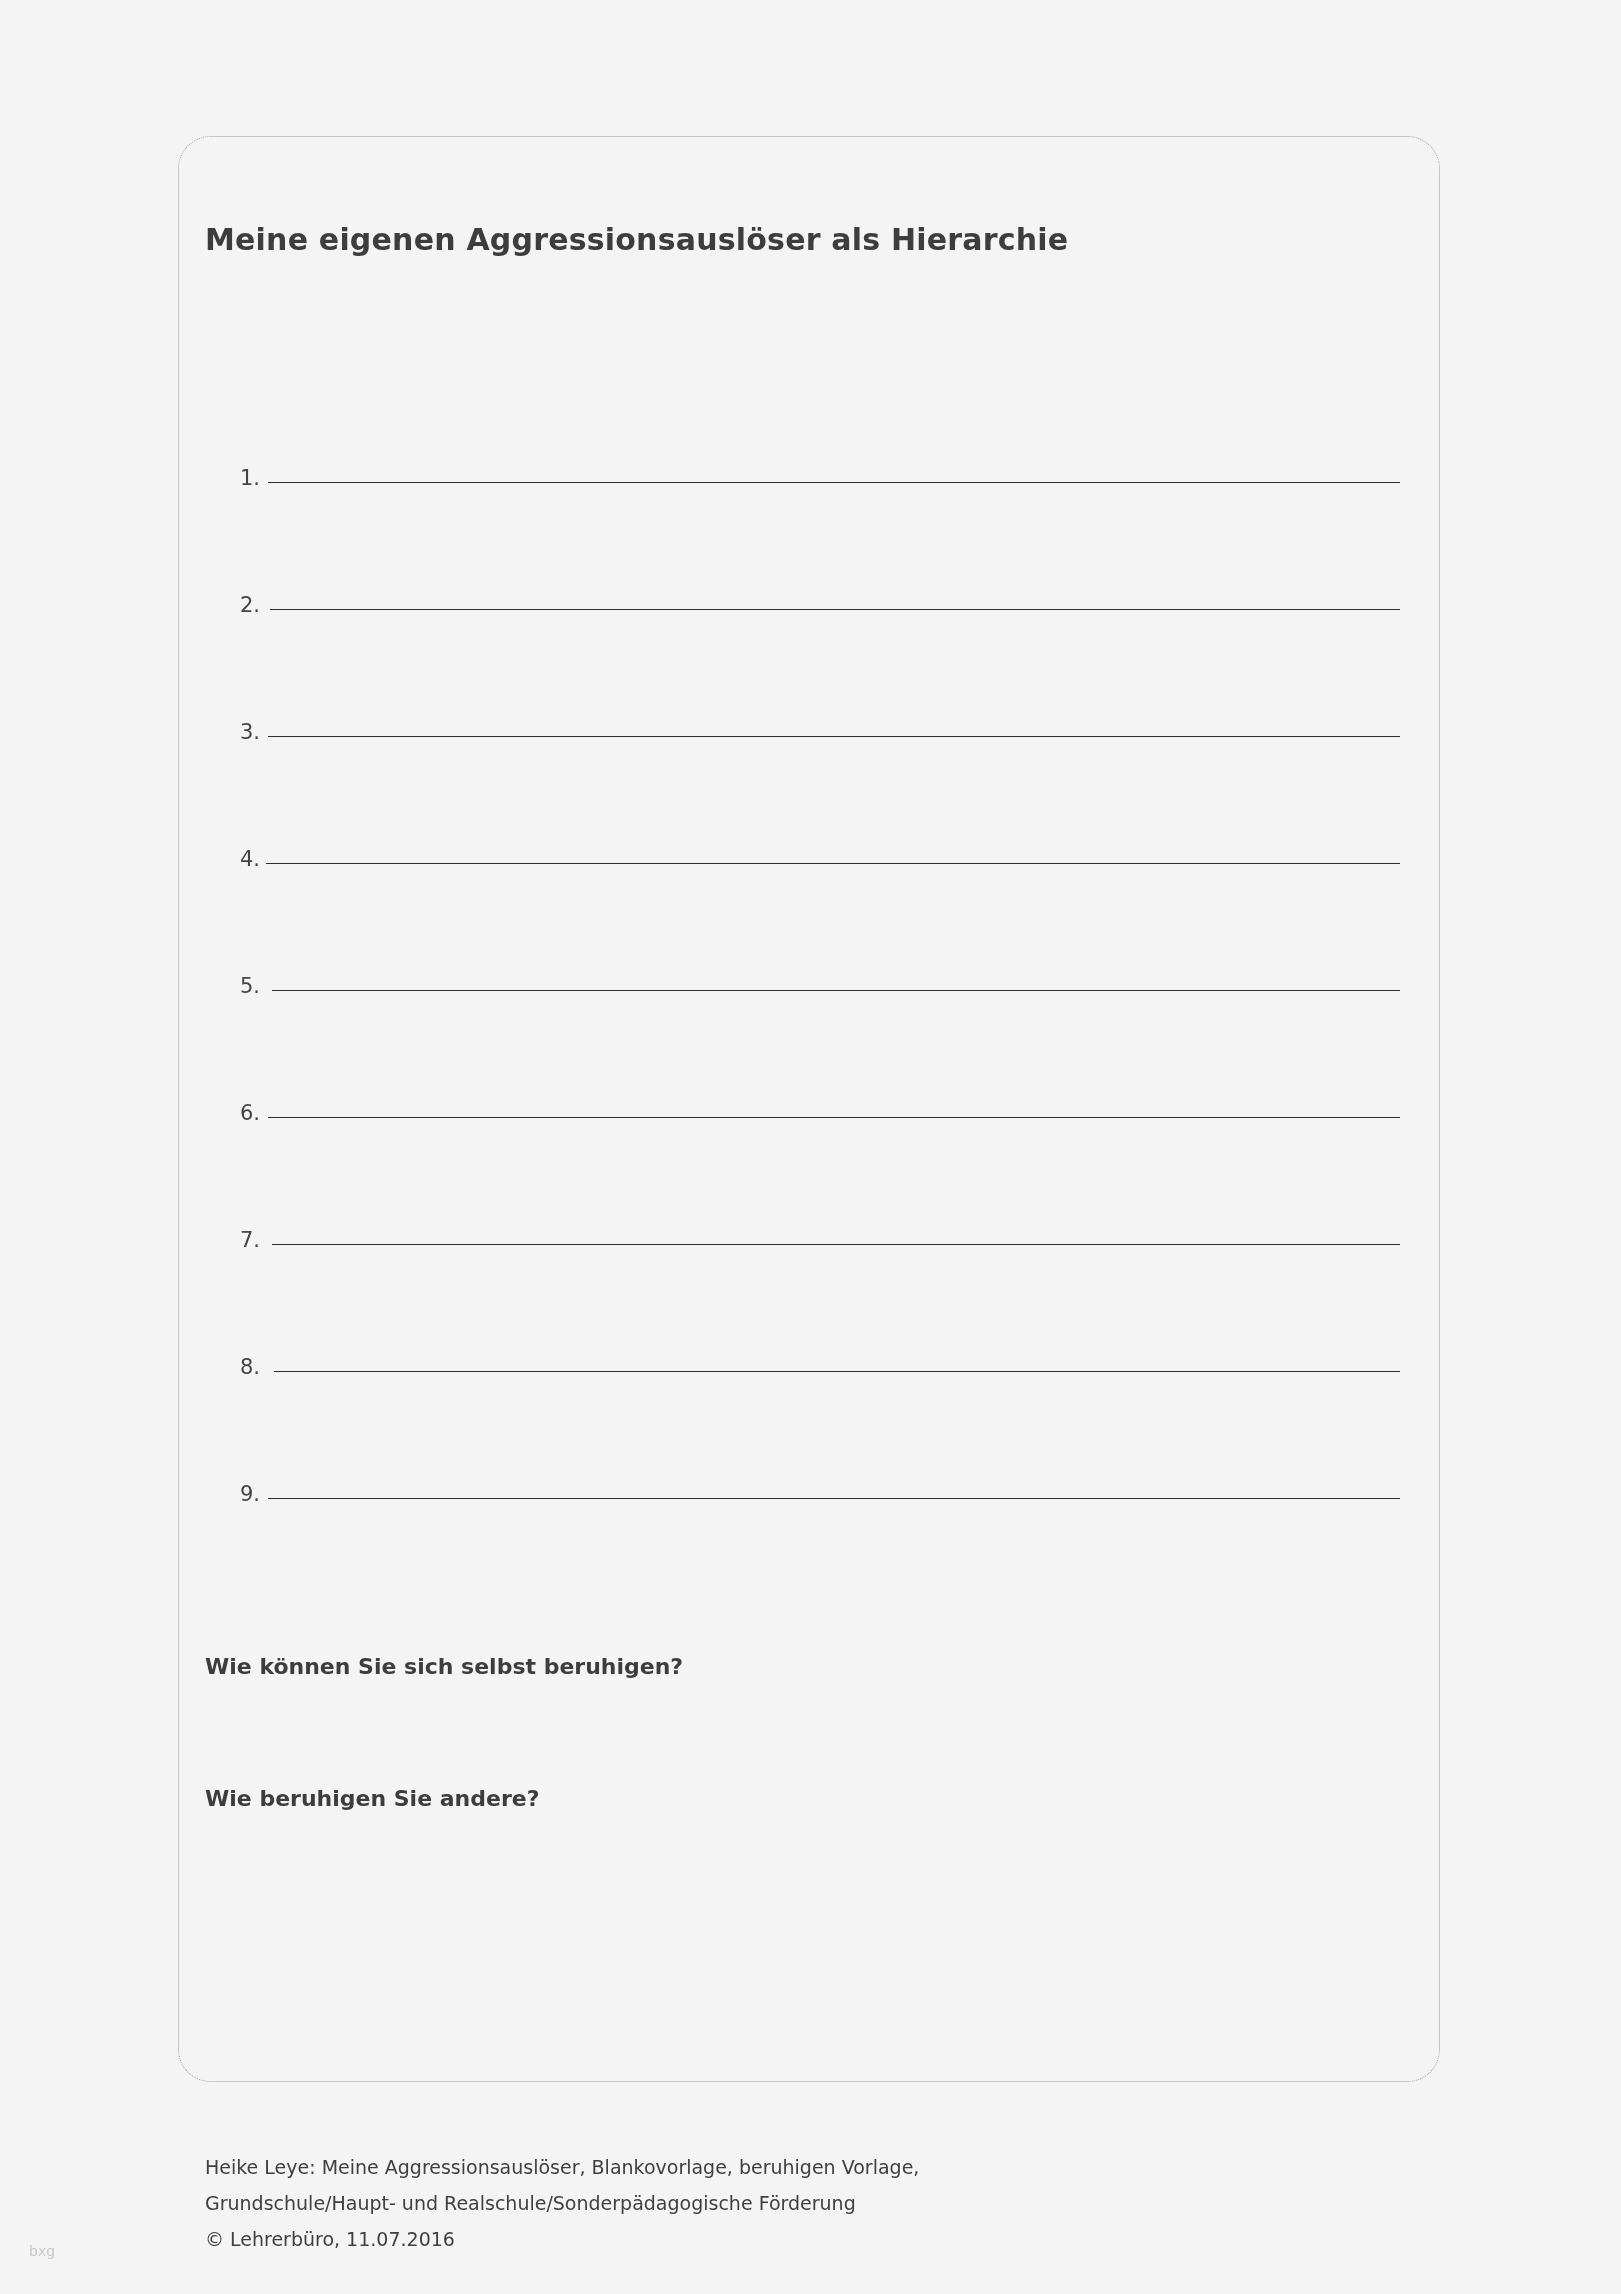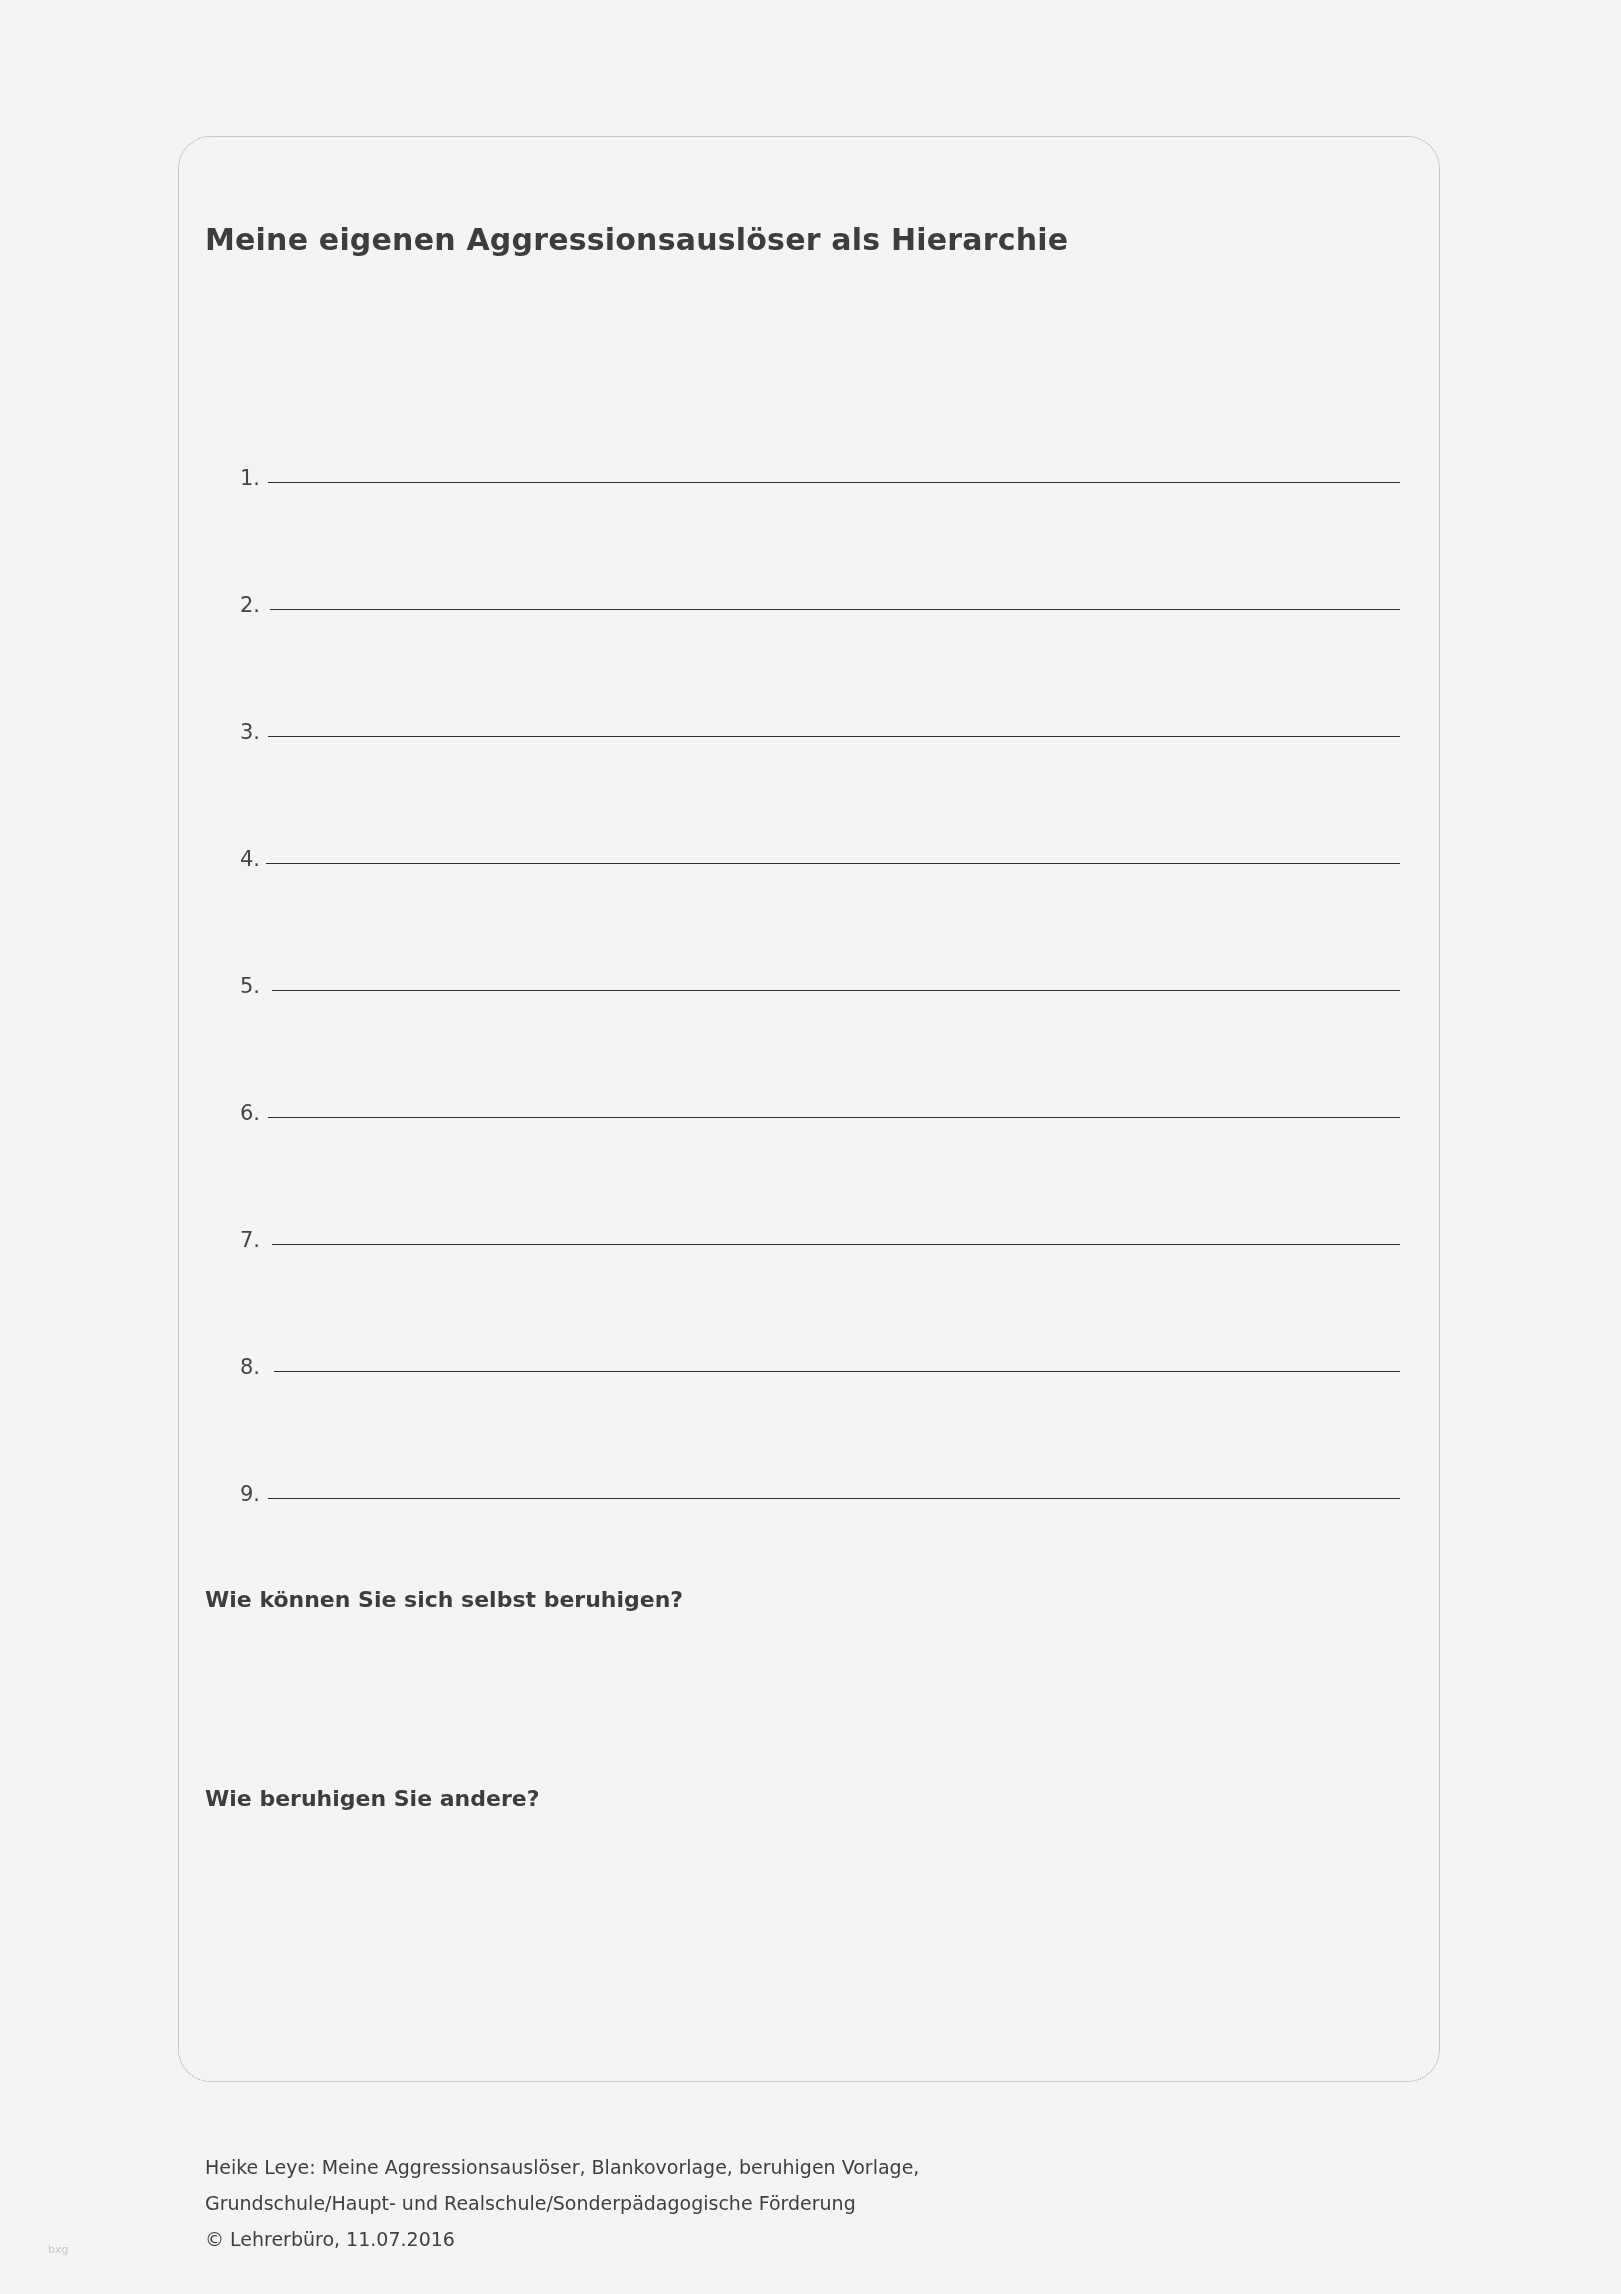--- a/index.html
+++ b/index.html
@@ -93,41 +93,41 @@
   .line-row:nth-child(10) .line-num { right: calc(100% - 57px); }
 
   .question {
     position: absolute;
     left: 205px;
     font-size: 22px;
     font-weight: bold;
     color: #3d3d3d;
     white-space: nowrap;
   }
-  .question.q1 { top: 1587px; }
+  .question.q1 { top: 1654px; }
   .question.q2 { top: 1786px; }
 
   .footer {
     position: absolute;
     left: 205px;
     top: 2149px;
     width: 1224px;
   }
   .footer-line {
     font-size: 19px;
     color: #3f3f3f;
     line-height: 1.9;
     white-space: nowrap;
   }
 
   .corner-mark {
     position: absolute;
-    left: 48px;
+    left: 29px;
     top: 2243px;
-    font-size: 11px;
+    font-size: 14px;
     color: #c7c7c7;
   }
 </style>
 </head>
 <body>
 
 <div class="sheet">
 
   <div class="worksheet-frame"></div>
 

